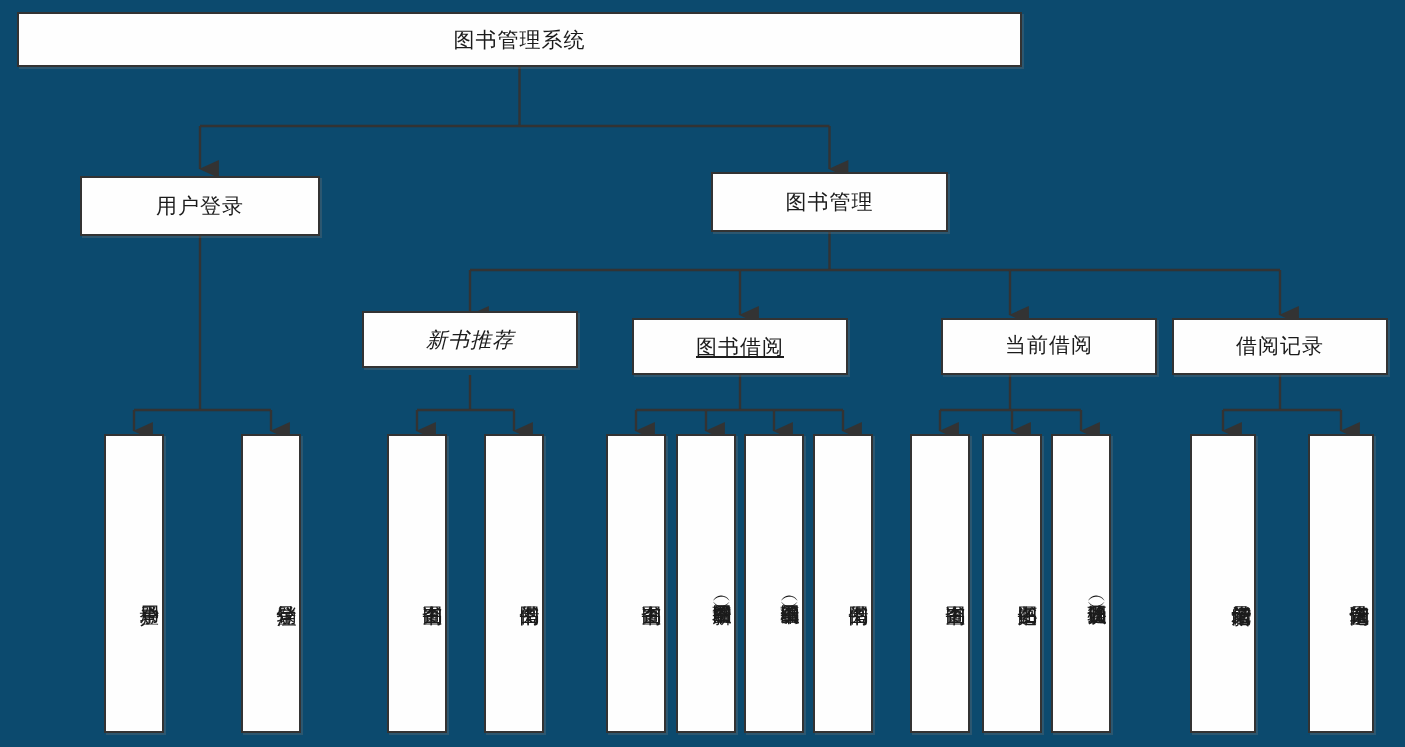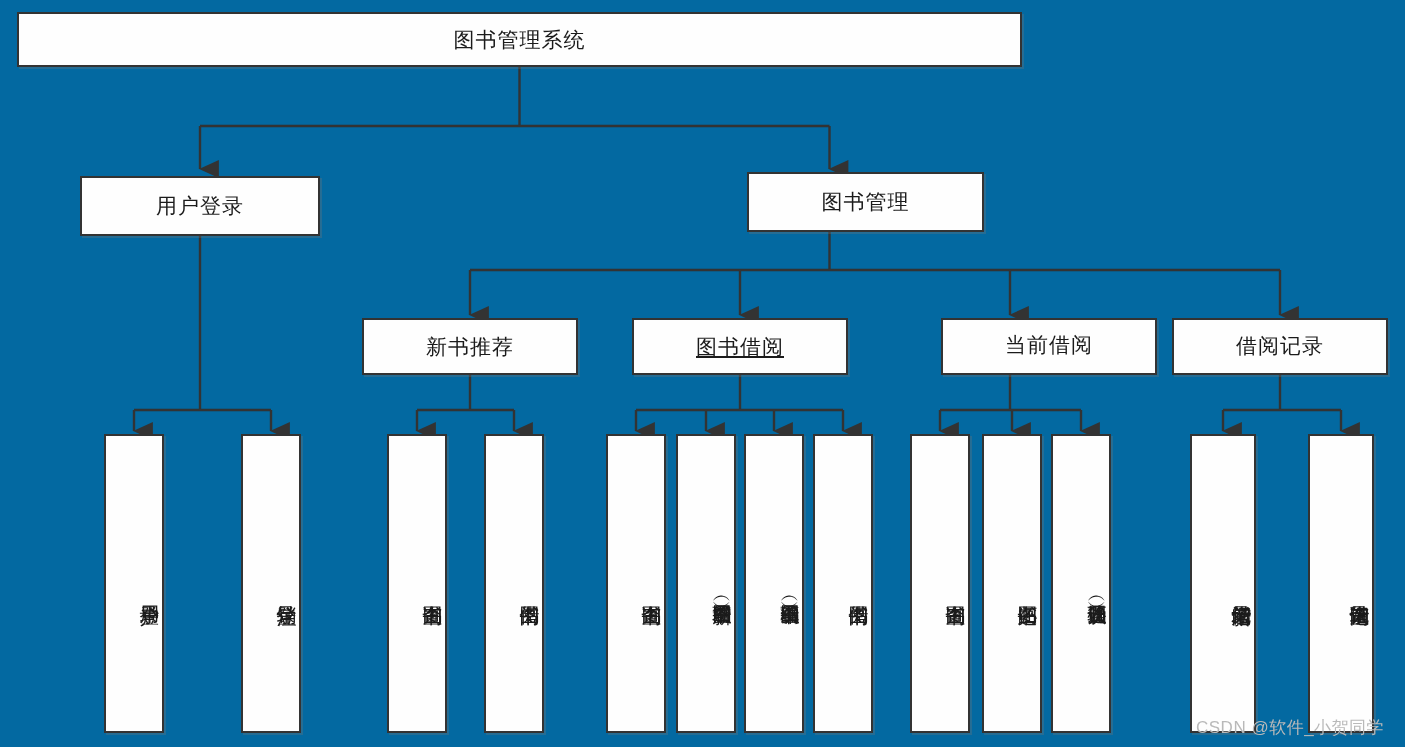--- a/index.html
+++ b/index.html
@@ -7,21 +7,21 @@
     padding: 0;
     background: #ffffff;
   }
   body {
     font-family: "Liberation Sans", "DejaVu Sans", sans-serif;
   }
   #canvas {
     position: relative;
     width: 1405px;
     height: 747px;
-    background: #0369a1;
+    background: #0c4a6e;
     overflow: hidden;
     text-align: right;
   }
   svg#wires {
     position: absolute;
     left: 0;
     top: 0;
     width: 1405px;
     height: 747px;
     pointer-events: none;
@@ -115,24 +115,24 @@
       </g>
   </svg>
 
   <div id="node-layer">
       <div class="node root horizontal" style="left: 17px; top: 12px; width: 1005px; height: 55px;">
         <span>图书管理系统</span>
       </div>
       <div class="node horizontal" style="left: 80px; top: 176px; width: 240px; height: 60px;">
         <span>用户登录</span>
       </div>
-      <div class="node horizontal" style="left: 747px; top: 172px; width: 237px; height: 60px;">
+      <div class="node horizontal" style="left: 711px; top: 172px; width: 237px; height: 60px;">
         <span>图书管理</span>
       </div>
-      <div class="node horizontal" style="left: 362px; top: 318px; width: 216px; height: 57px;">
+      <div class="node horizontal" style="left: 362px; top: 311px; width: 216px; height: 57px; font-style: italic;">
         <span>新书推荐</span>
       </div>
       <div class="node horizontal" style="left: 632px; top: 318px; width: 216px; height: 57px; text-decoration: underline;">
         <span>图书借阅</span>
       </div>
       <div class="node horizontal" style="left: 941px; top: 318px; width: 216px; height: 57px; font-family: Liberation Mono, monospace;">
         <span>当前借阅</span>
       </div>
       <div class="node horizontal" style="left: 1172px; top: 318px; width: 216px; height: 57px; font-family: Liberation Serif, serif;">
         <span>借阅记录</span>
@@ -171,14 +171,13 @@
         <span>确认归还（管理员）</span>
       </div>
       <div class="node vertical" style="left: 1190px; top: 434px; width: 66px; height: 299px;">
         <span>新增借阅记录</span>
       </div>
       <div class="node vertical" style="left: 1308px; top: 434px; width: 66px; height: 299px;">
         <span>查询借阅记录</span>
       </div>
     </div>
 
-  <div class="watermark" style="left:1196px; top:716px;">CSDN @软件_小贺同学</div>
 </div>
 
 </body></html>

